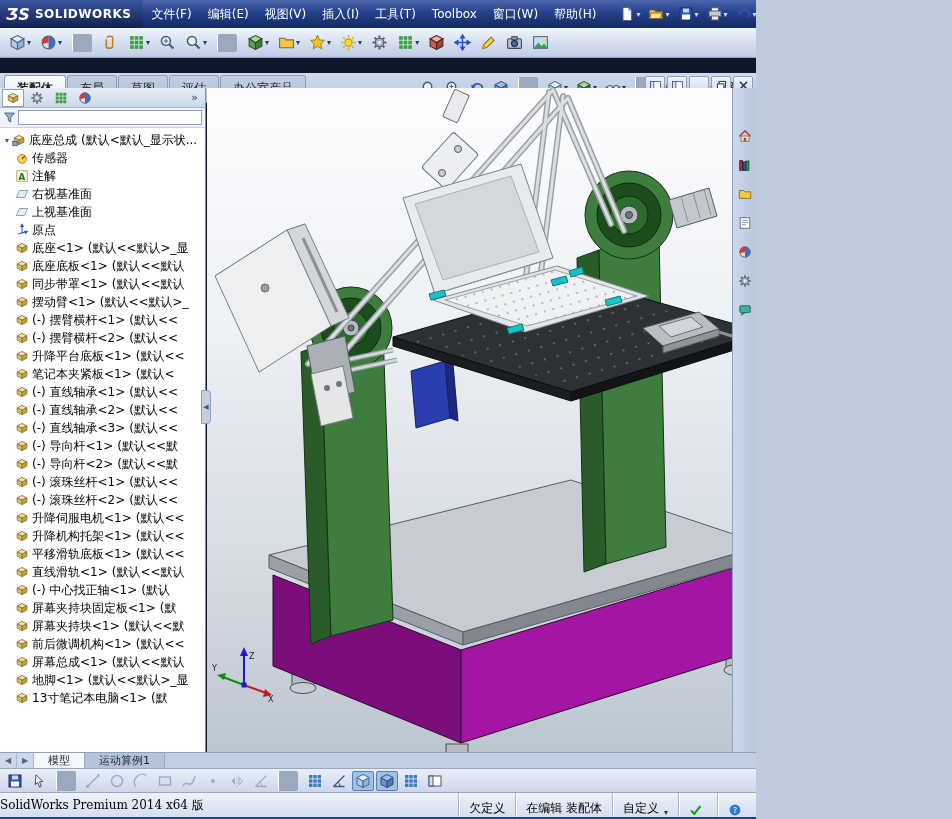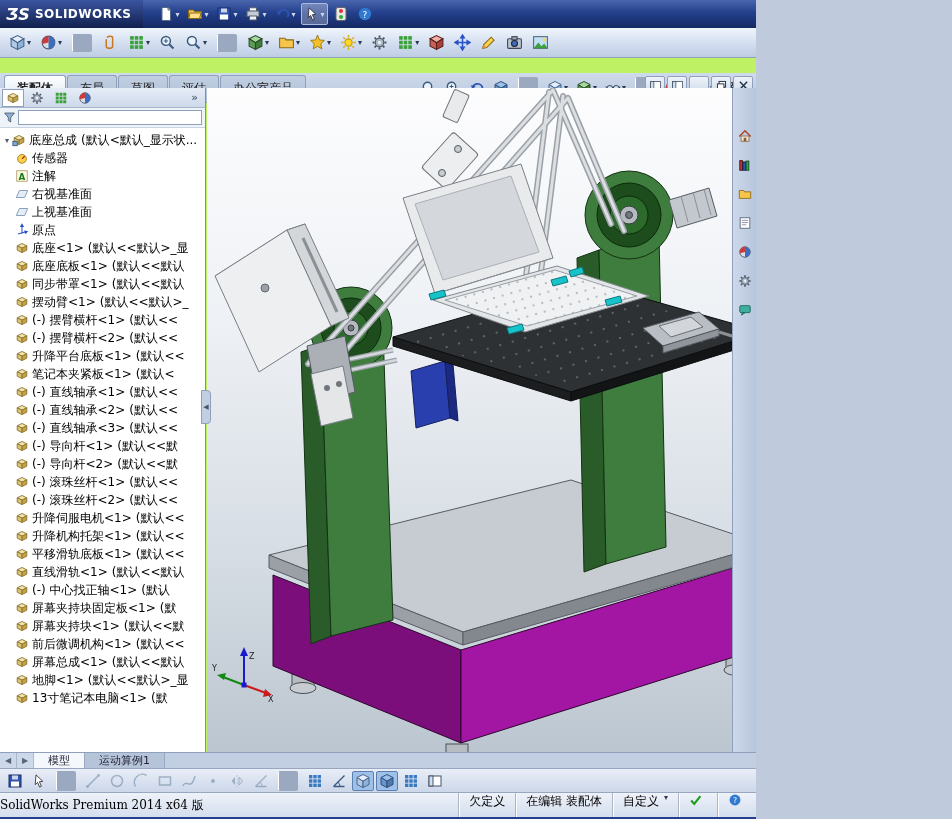--- a/index.html
+++ b/index.html
@@ -1,18 +1,18 @@
 <!DOCTYPE html>
 <html><head>
 <meta charset="utf-8">
 <style>
 *{margin:0;padding:0;box-sizing:border-box}
 html,body{width:952px;height:819px;overflow:hidden}
 body{font-family:"DejaVu Sans","Liberation Sans",sans-serif;font-size:12px;color:#000;background:#bfcbdd}
-#app{position:relative;width:756px;height:819px;background:#bef264;overflow:hidden}
+#app{position:relative;width:756px;height:819px;background:#0f172a;overflow:hidden}
 .ic{width:100%;height:100%;display:block}
 .ico{width:16px;height:16px;display:block}
 .ico:empty{display:none}
 
 .titlebar{position:absolute;left:0;top:0;width:100%;height:28px;background:linear-gradient(180deg,#4a66ae 0%,#24408c 45%,#152a63 100%);display:flex;align-items:center;color:#fff}
 .logo{display:flex;align-items:center;gap:5px;padding:0 12px 0 6px;height:100%;background:linear-gradient(180deg,#3a55a0,#101f4e)}
 .logo-mark{font-style:italic;font-weight:bold;font-size:16px}
 .logo-text{font-weight:bold;font-size:12px;letter-spacing:.5px}
 .menubar{display:flex;height:100%}
 .menu-item{padding:0 8px;line-height:28px;white-space:nowrap}
@@ -65,21 +65,21 @@
 .btab{padding:0 14px;display:flex;align-items:center;color:#223;background:#b6c4da;border-right:1px solid #98a8c0;white-space:nowrap}
 .btab.active{background:#f4f7fb;font-weight:normal}
 
 .bottombar{position:absolute;left:0;top:768px;width:100%;height:24px;background:linear-gradient(180deg,#e9eef7,#ccd7ea);border-top:1px solid #98a6bf;display:flex;align-items:center;padding:0 4px;gap:2px}
 .bottombar .tbtn{height:20px}
 .bottombar .tbtn.disabled{opacity:.38}
 .bottombar .tbtn.active{background:#9fc0e8;border:1px solid #5a80b0}
 
 .statusbar{position:absolute;left:0;top:792px;width:100%;height:27px;background:linear-gradient(180deg,#eef2f9,#d4deee);border-top:1px solid #98a6bf;border-bottom:2px solid #24408c;display:flex;align-items:center;font-size:12px}
 .status-left{flex:1;font-family:"DejaVu Serif","Liberation Serif",serif;white-space:nowrap}
-.status-cell{padding:0 10px;height:100%;display:flex;align-items:flex-start;gap:4px;border-left:1px solid #aab6c8;box-shadow:inset 1px 0 0 #fff;white-space:nowrap;flex:none}
+.status-cell{padding:0 10px;height:100%;display:flex;align-items:flex-end;gap:4px;border-left:1px solid #aab6c8;box-shadow:inset 1px 0 0 #fff;white-space:nowrap;flex:none}
 .status-cell .ico{width:14px;height:14px}
 </style>
 </head>
 <body>
 
 <svg style="position:absolute;width:0;height:0" aria-hidden="true">
 <defs>
 <symbol id="sym-page" viewBox="0 0 16 16">
         <path d="M4 1.5h6l2.5 2.5v10.5H4z" fill="#fff" stroke="#556a88"></path>
         <path d="M10 1.5v2.5h2.5" fill="none" stroke="#556a88"></path>
@@ -322,20 +322,30 @@
       </symbol>
 </defs>
 </svg>
 
 <div id="app">
 
   <div class="titlebar">
     <div class="logo">
       <span class="logo-mark">ƷS</span>
       <span class="logo-text">SOLIDWORKS</span>
+    </div>
+    <div class="menubar">
+      <span class="menu-item">文件(F)</span>
+        <span class="menu-item">编辑(E)</span>
+        <span class="menu-item">视图(V)</span>
+        <span class="menu-item">插入(I)</span>
+        <span class="menu-item">工具(T)</span>
+        <span class="menu-item">Toolbox</span>
+        <span class="menu-item">窗口(W)</span>
+        <span class="menu-item">帮助(H)</span>
     </div>
     <div class="tb1">
       <span class="tbtn dd">
           <span class="ico">
             <svg class="ic" viewBox="0 0 16 16">
               <use href="#sym-page"></use>
             </svg>
           </span>
         </span>
         <span class="tbtn dd">

